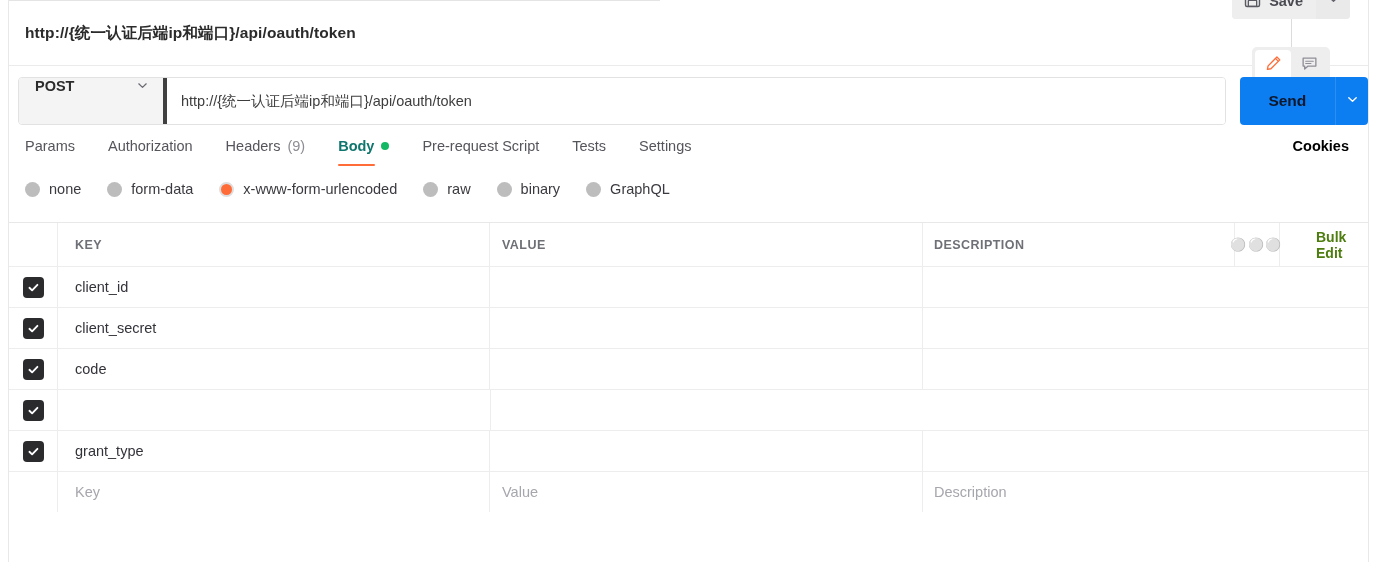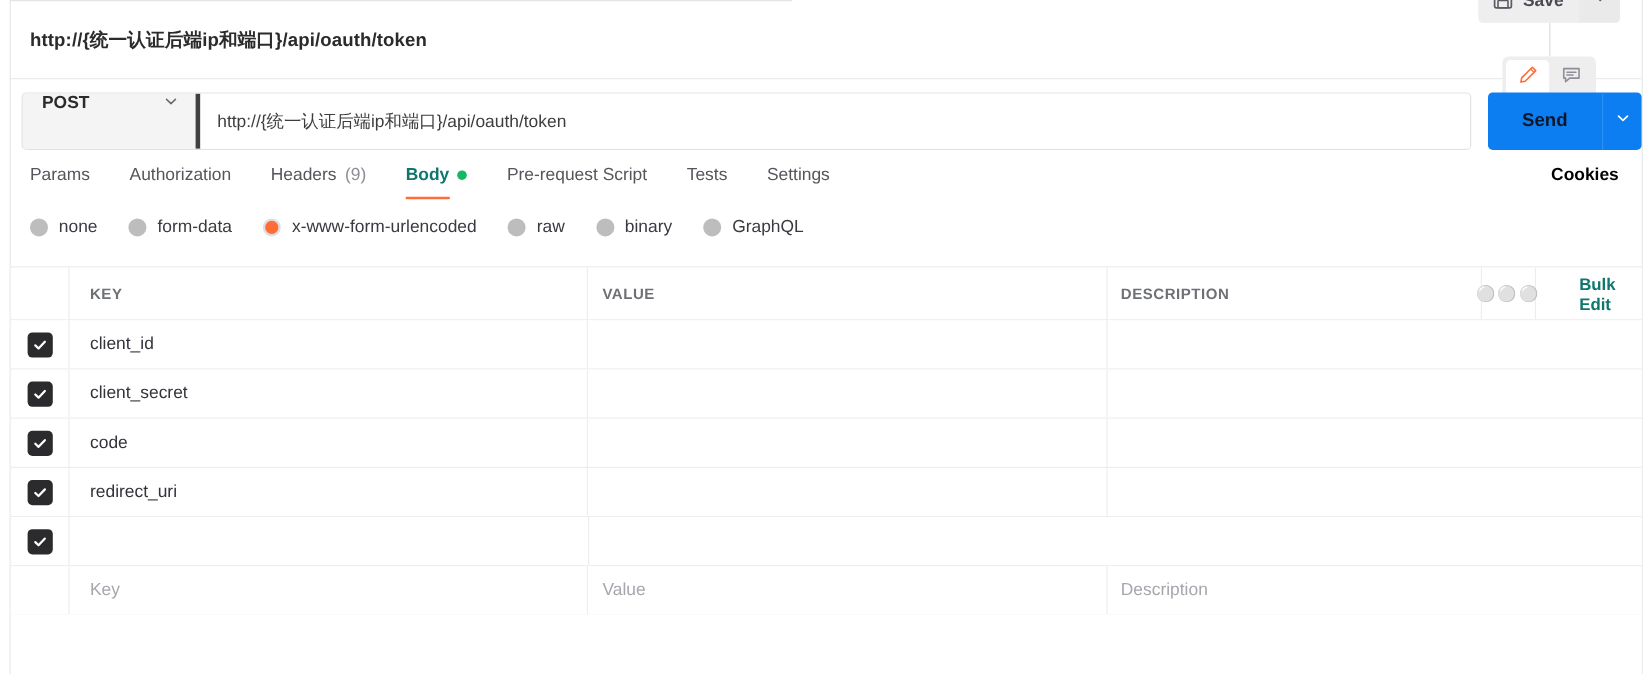--- a/index.html
+++ b/index.html
@@ -346,21 +346,21 @@
   }
   .th {
     font-size: 12.5px;
     font-weight: 700;
     letter-spacing: 0.45px;
     color: #6e7076;
   }
   .bulk-txt {
     font-size: 14px;
     font-weight: 700;
-    color: #0f766e;
+    color: #4d7c0f;
     margin-left: 36px;
   }
   .dots {
     font-size: 13px;
     letter-spacing: 1.5px;
     color: #4a4a50;
     line-height: 1;
   }
   .cell-txt {
     font-size: 14.5px;
@@ -605,39 +605,39 @@
     </div>
 
     <div class="trow">
       <div class="c-check">
         <span class="cbox">
           <svg width="13" height="13" viewBox="0 0 14 14" fill="none">
               <path d="M2.6 7.3 L5.5 10.1 L11.2 4.1" stroke="#ffffff" stroke-width="2" stroke-linecap="round" stroke-linejoin="round"></path>
             </svg>
         </span>
       </div>
-      <div class="c-key">
-        <span class="cell-txt">redirect_uri</span>
-      </div>
       <div class="c-val">
         <span class="cell-txt"></span>
       </div>
       <div class="c-desc">
         <span class="cell-txt"></span>
       </div>
     </div>
 
     <div class="trow">
       <div class="c-check">
         <span class="cbox">
           <svg width="13" height="13" viewBox="0 0 14 14" fill="none">
               <path d="M2.6 7.3 L5.5 10.1 L11.2 4.1" stroke="#ffffff" stroke-width="2" stroke-linecap="round" stroke-linejoin="round"></path>
             </svg>
         </span>
       </div>
+      <div class="c-key">
+        <span class="cell-txt">grant_type</span>
+      </div>
       <div class="c-val">
         <span class="cell-txt"></span>
       </div>
       <div class="c-desc">
         <span class="cell-txt"></span>
       </div>
     </div>
 
     <div class="trow">
       <div class="c-check"></div>

